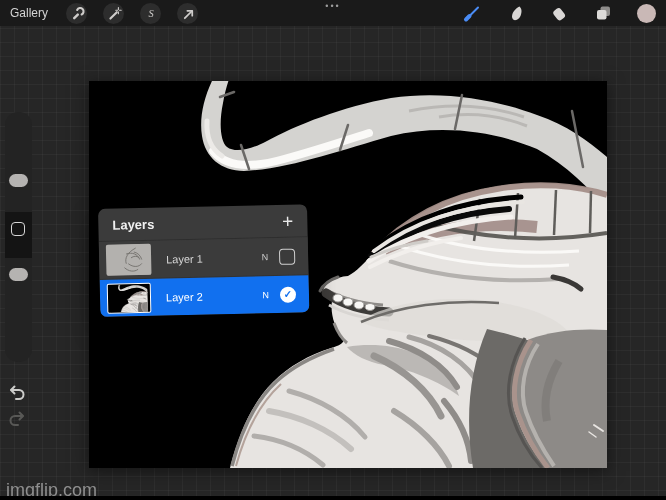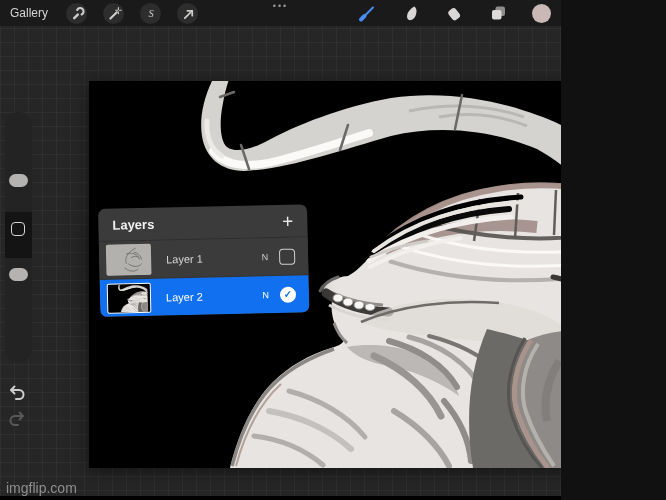--- a/index.html
+++ b/index.html
@@ -1,17 +1,17 @@
 <!DOCTYPE html>
 <html><head>
 <meta charset="utf-8">
 <style>
   html,body{margin:0;padding:0;background:#111;}
   .stage{
-    position:relative;width:561px;height:500px;overflow:hidden;
+    position:relative;width:666px;height:500px;overflow:hidden;
     font-family:"Liberation Sans",sans-serif;
     background-color:#262626;
     background-image:
       linear-gradient(rgba(255,255,255,.035) 1px, transparent 1px),
       linear-gradient(90deg, rgba(255,255,255,.035) 1px, transparent 1px);
     background-size:14px 14px;
   }
 
   
   .topbar{
@@ -96,21 +96,21 @@
     width:14px;height:14px;border:1.5px solid #d0d0d0;border-radius:4px;
     margin-right:13px;flex:0 0 auto;background:transparent;
   }
   .lp-check.checked{
     width:16px;height:16px;border:none;border-radius:50%;background:#fff;
     display:grid;place-items:center;color:#1170ef;font-size:10px;font-weight:bold;
   }
 
   
   .watermark{
-    position:absolute;left:6px;top:480px;font-size:14px;color:#8f8f8f;z-index:4;
+    position:absolute;left:6px;top:480px;font-size:18px;color:#8f8f8f;z-index:4;
   }
   .bottom-strip{
     position:absolute;left:0;right:0;bottom:0;height:4px;background:#000;z-index:4;
   }
 </style>
 </head>
 <body>
 
 <div class="stage">
 

